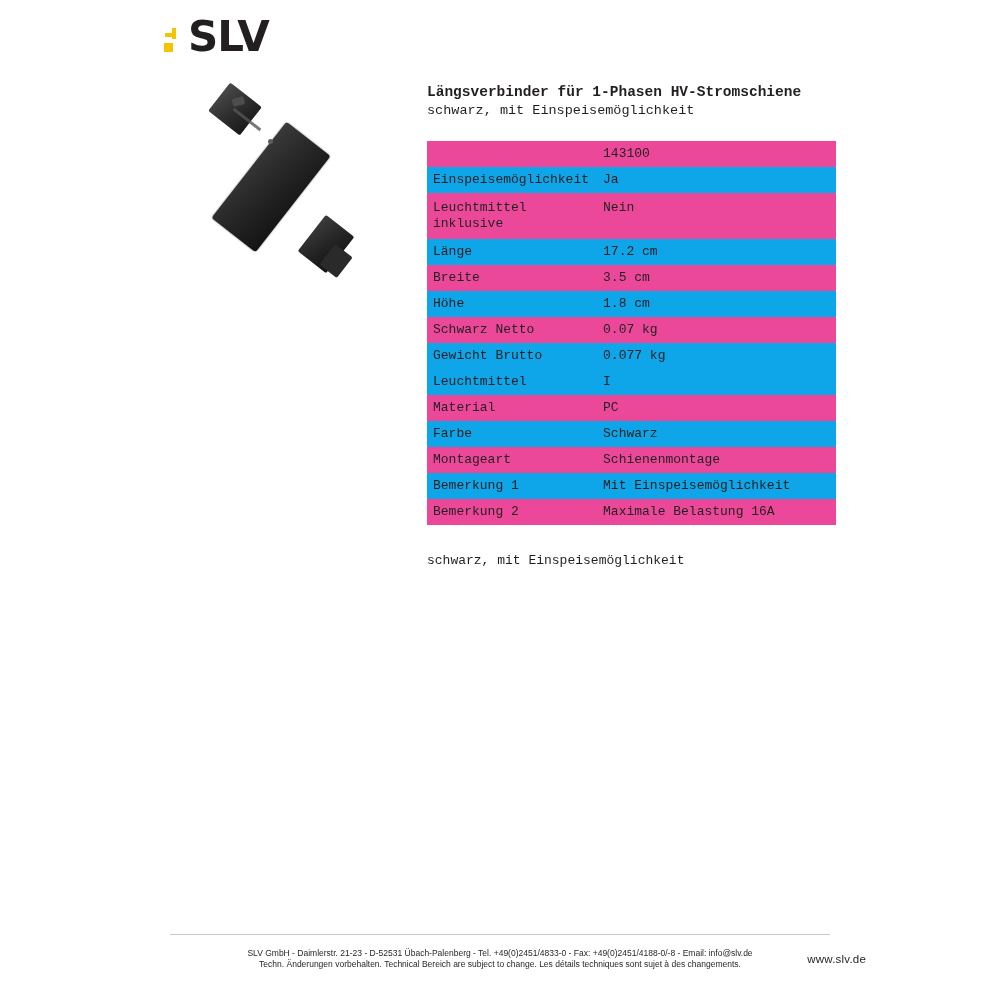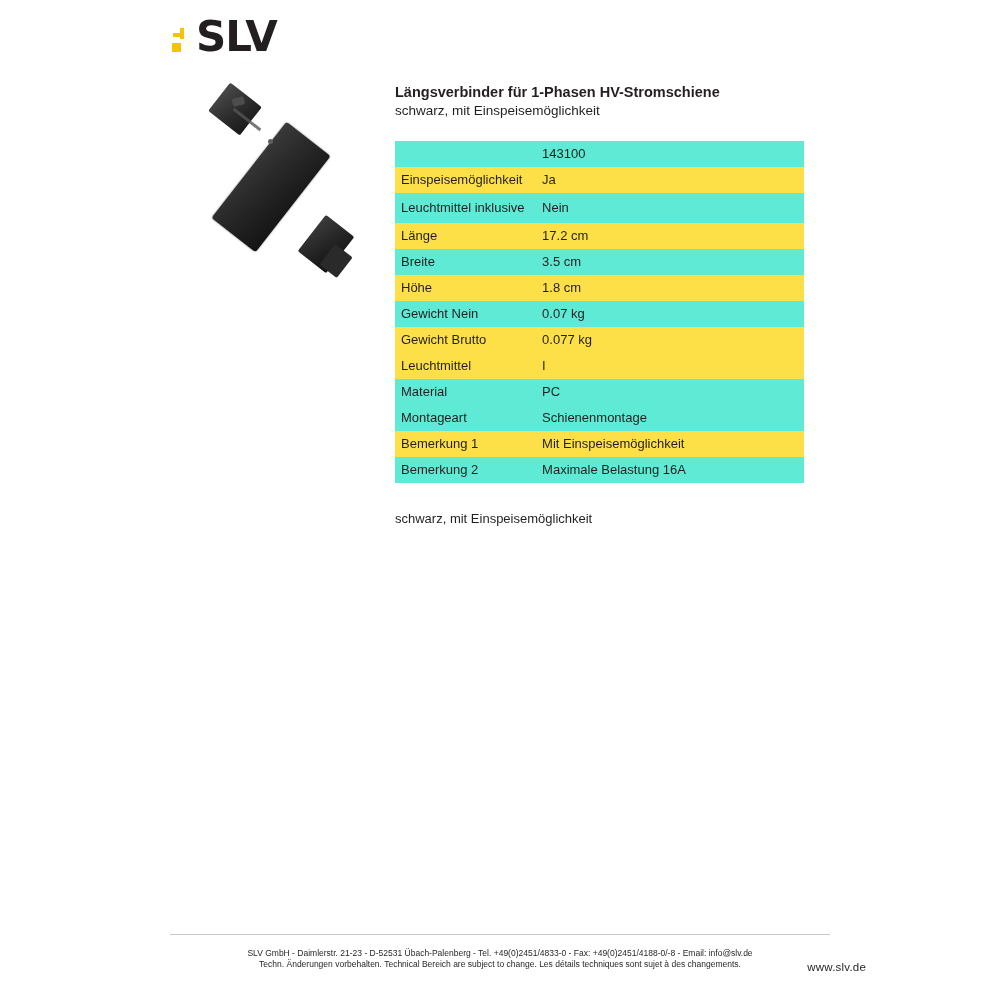--- a/index.html
+++ b/index.html
@@ -12,21 +12,21 @@
     background: #ffffff;
     font-family: "Liberation Sans", sans-serif;
     color: #231f20;
     position: relative;
     overflow: hidden;
   }
 
   
   .logo-wrap {
     position: absolute;
-    left: 172px;
+    left: 164px;
     top: 14px;
     width: 120px;
     height: 52px;
   }
   .logo-text {
     position: absolute;
     left: 24px;
     top: 0px;
     font-family: "DejaVu Sans", sans-serif;
     font-weight: 700;
@@ -126,23 +126,24 @@
     width: 34px;
     height: 3px;
     background: #555;
     transform: rotate(38deg);
     opacity: .8;
   }
 
   
   .content {
     position: absolute;
-    left: 395px;
+    left: 427px;
     top: 84px;
     width: 410px;
+    font-family: Liberation Mono, monospace;
   }
   .title {
     font-size: 14.5px;
     font-weight: 700;
     line-height: 17px;
     margin: 0;
     color: #231f20;
   }
   .subtitle {
     font-size: 13.5px;
@@ -160,22 +161,22 @@
     font-size: 13px;
     color: #231f20;
   }
   table.specs td {
     padding: 5px 8px 5px 6px;
     vertical-align: top;
     line-height: 16px;
   }
   table.specs td.k { width: 128px; }
   table.specs td.v { width: 275px; }
-  table.specs tr.shaded td { background: #fde047; margin-left: 20px; }
-  table.specs tr.plain td { background: #5eead4; }
+  table.specs tr.shaded td { background: #0ea5e9; margin-left: 20px; }
+  table.specs tr.plain td { background: #ec4899; }
   table.specs tr.tall td { padding-top: 7px; padding-bottom: 7px; }
 
   .footnote {
     margin-top: 28px;
     font-size: 13px;
     line-height: 16px;
   }
 
   
   .footer {
@@ -204,21 +205,21 @@
     top: 0;
     width: 1000px;
     text-align: center;
     font-size: 8.5px;
     line-height: 11px;
     color: #231f20;
   }
   .footer-url {
     position: absolute;
     right: 172px;
-    top: 13px;
+    top: 5px;
     font-size: 11.5px;
     color: #231f20;
     letter-spacing: .2px;
   }
 </style>
 </head>
 <body>
 
 <div class="logo-wrap">
   <div class="logo-mark">
@@ -264,34 +265,38 @@
       </tr>
       <tr class="plain">
         <td class="k">Breite</td>
         <td class="v">3.5 cm</td>
       </tr>
       <tr class="shaded">
         <td class="k">Höhe</td>
         <td class="v">1.8 cm</td>
       </tr>
       <tr class="plain">
-        <td class="k">Gewicht Nein</td>
+        <td class="k">Schwarz Netto</td>
         <td class="v">0.07 kg</td>
       </tr>
       <tr class="shaded">
         <td class="k">Gewicht Brutto</td>
         <td class="v">0.077 kg</td>
       </tr>
       <tr class="shaded">
         <td class="k">Leuchtmittel</td>
         <td class="v">I</td>
       </tr>
       <tr class="plain">
         <td class="k">Material</td>
         <td class="v">PC</td>
+      </tr>
+      <tr class="shaded">
+        <td class="k">Farbe</td>
+        <td class="v">Schwarz</td>
       </tr>
       <tr class="plain">
         <td class="k">Montageart</td>
         <td class="v">Schienenmontage</td>
       </tr>
       <tr class="shaded">
         <td class="k">Bemerkung 1</td>
         <td class="v">Mit Einspeisemöglichkeit</td>
       </tr>
       <tr class="plain">

